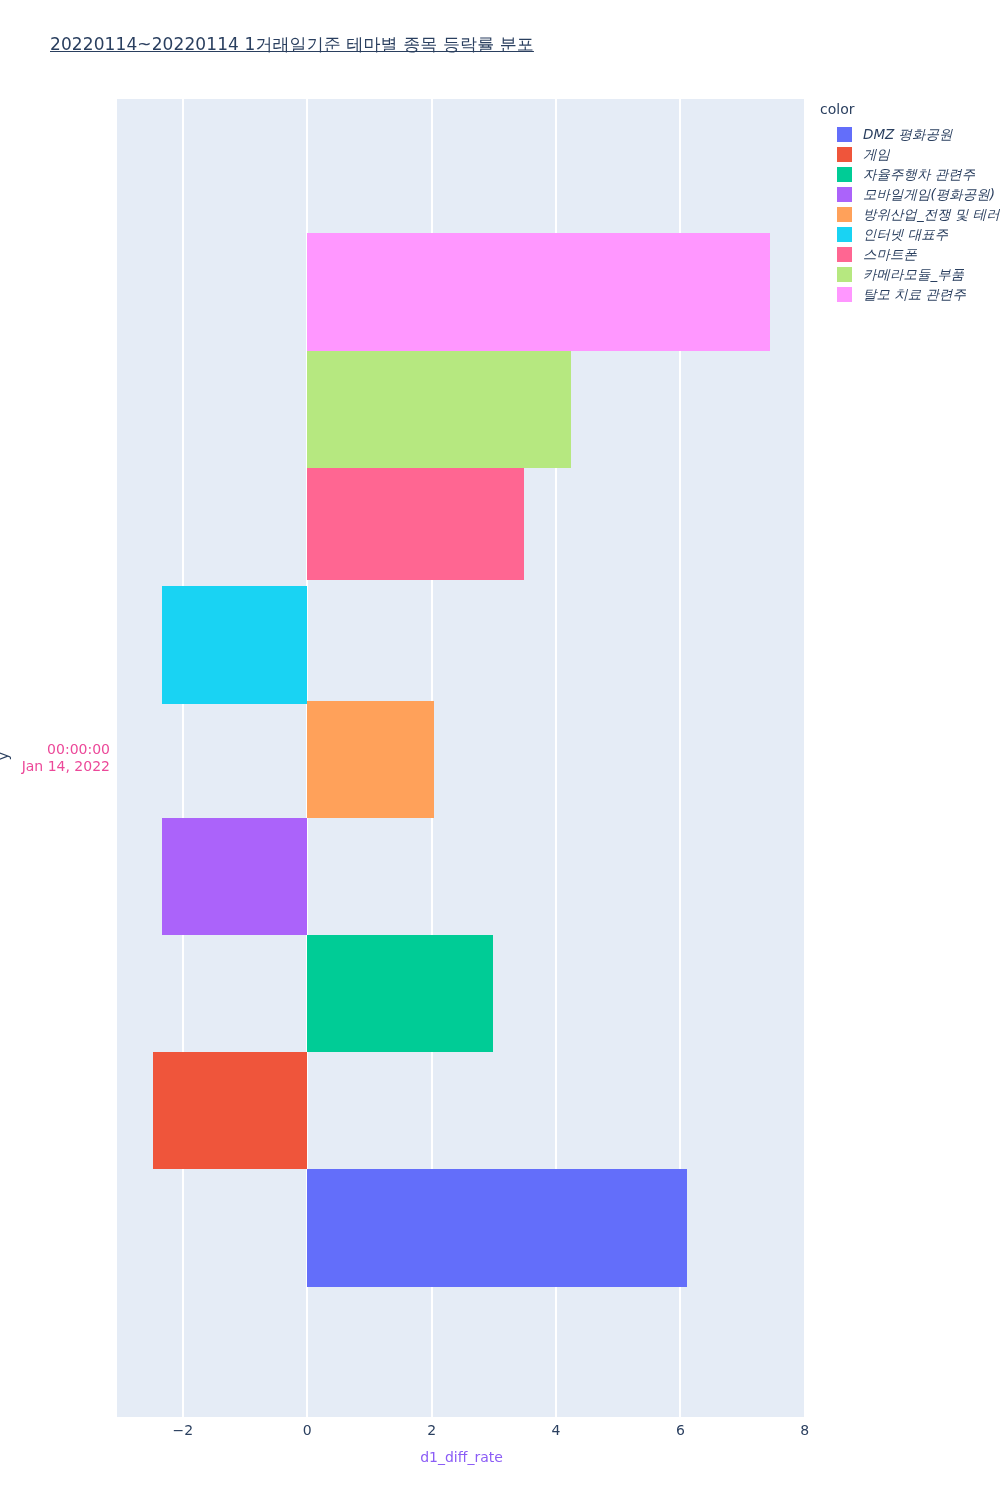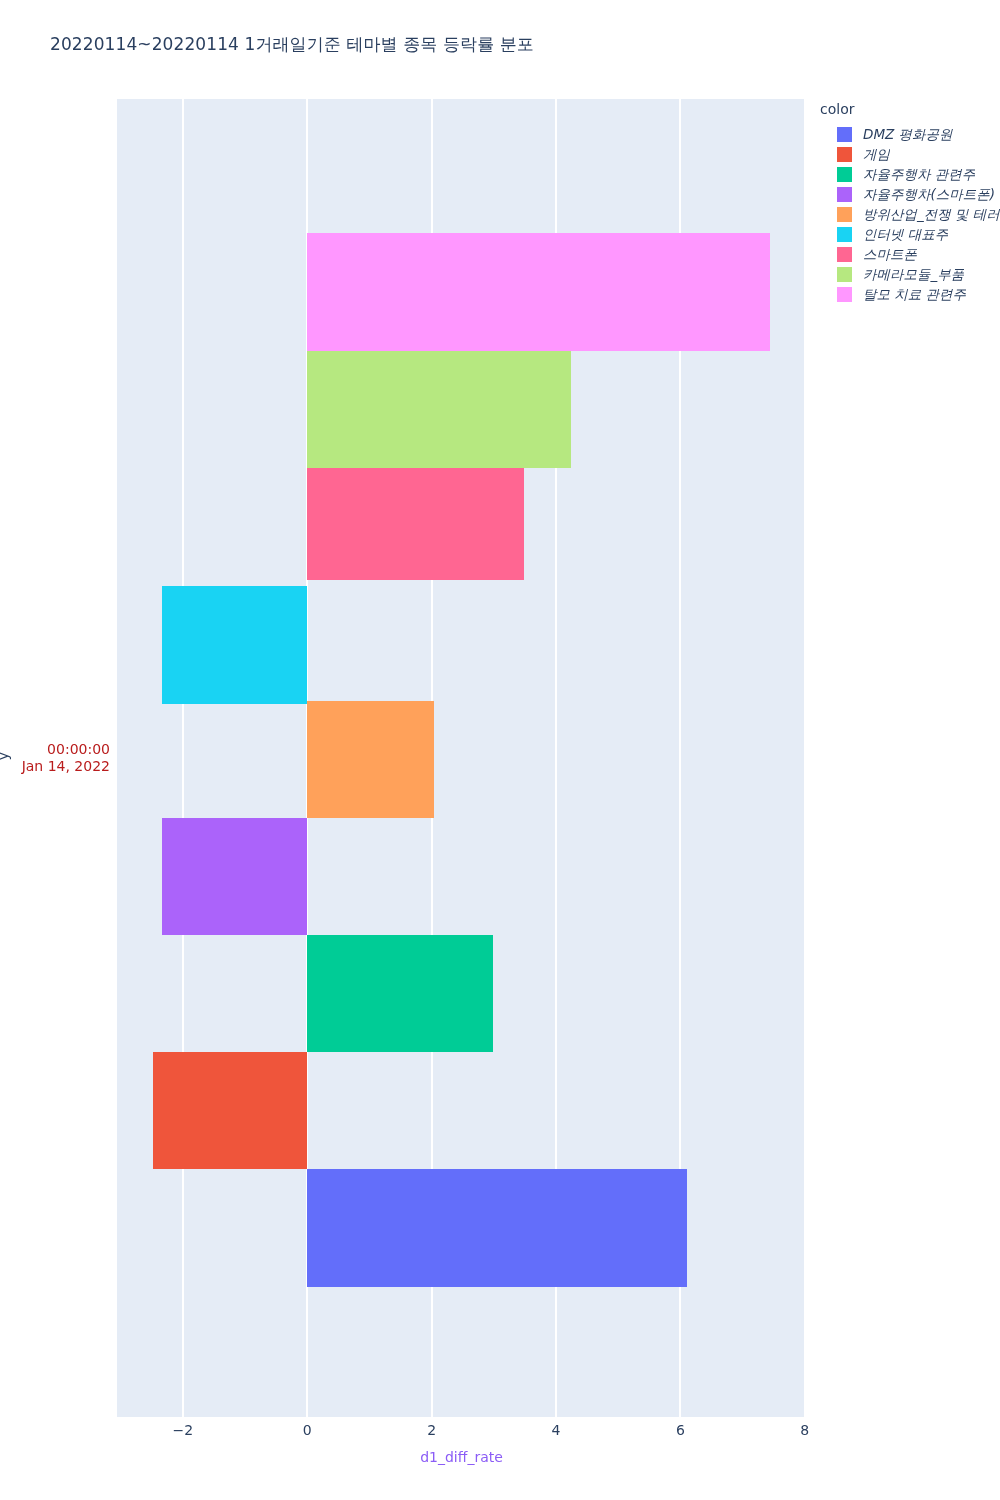--- a/index.html
+++ b/index.html
@@ -19,20 +19,21 @@
   
   #chart-title {
     position: absolute;
     left: 50px;
     top: 33px;
     font-size: 17px;
     font-weight: normal;
     color: #2a3f5f;
     white-space: nowrap;
     letter-spacing: 0.1px;
+    text-decoration: underline;
   }
 
   
   #plot-area {
     position: absolute;
     left: 117px;
     top: 99px;
     width: 689px;
     height: 1318px;
     background: #e5ecf6;
@@ -80,21 +81,21 @@
   }
 
   #y-tick-label {
     position: absolute;
     right: 0;
     top: 0;
     width: 108px;
     text-align: right;
     font-size: 14px;
     line-height: 17px;
-    color: #b91c1c;
+    color: #ec4899;
     white-space: pre-line;
   }
   #y-tick-wrap {
     position: absolute;
     left: 0;
     top: 741px;
     width: 110px;
     height: 40px;
   }
 
@@ -195,21 +196,21 @@
       <div class="legend-item">
         <span class="legend-swatch" style="background: rgb(239, 85, 59);"></span>
         <span class="legend-label">게임</span>
       </div>
       <div class="legend-item">
         <span class="legend-swatch" style="background: rgb(0, 204, 150);"></span>
         <span class="legend-label">자율주행차 관련주</span>
       </div>
       <div class="legend-item">
         <span class="legend-swatch" style="background: rgb(171, 99, 250);"></span>
-        <span class="legend-label">자율주행차(스마트폰)</span>
+        <span class="legend-label">모바일게임(평화공원)</span>
       </div>
       <div class="legend-item">
         <span class="legend-swatch" style="background: rgb(255, 161, 90);"></span>
         <span class="legend-label">방위산업_전쟁 및 테러</span>
       </div>
       <div class="legend-item">
         <span class="legend-swatch" style="background: rgb(25, 211, 243);"></span>
         <span class="legend-label">인터넷 대표주</span>
       </div>
       <div class="legend-item">

